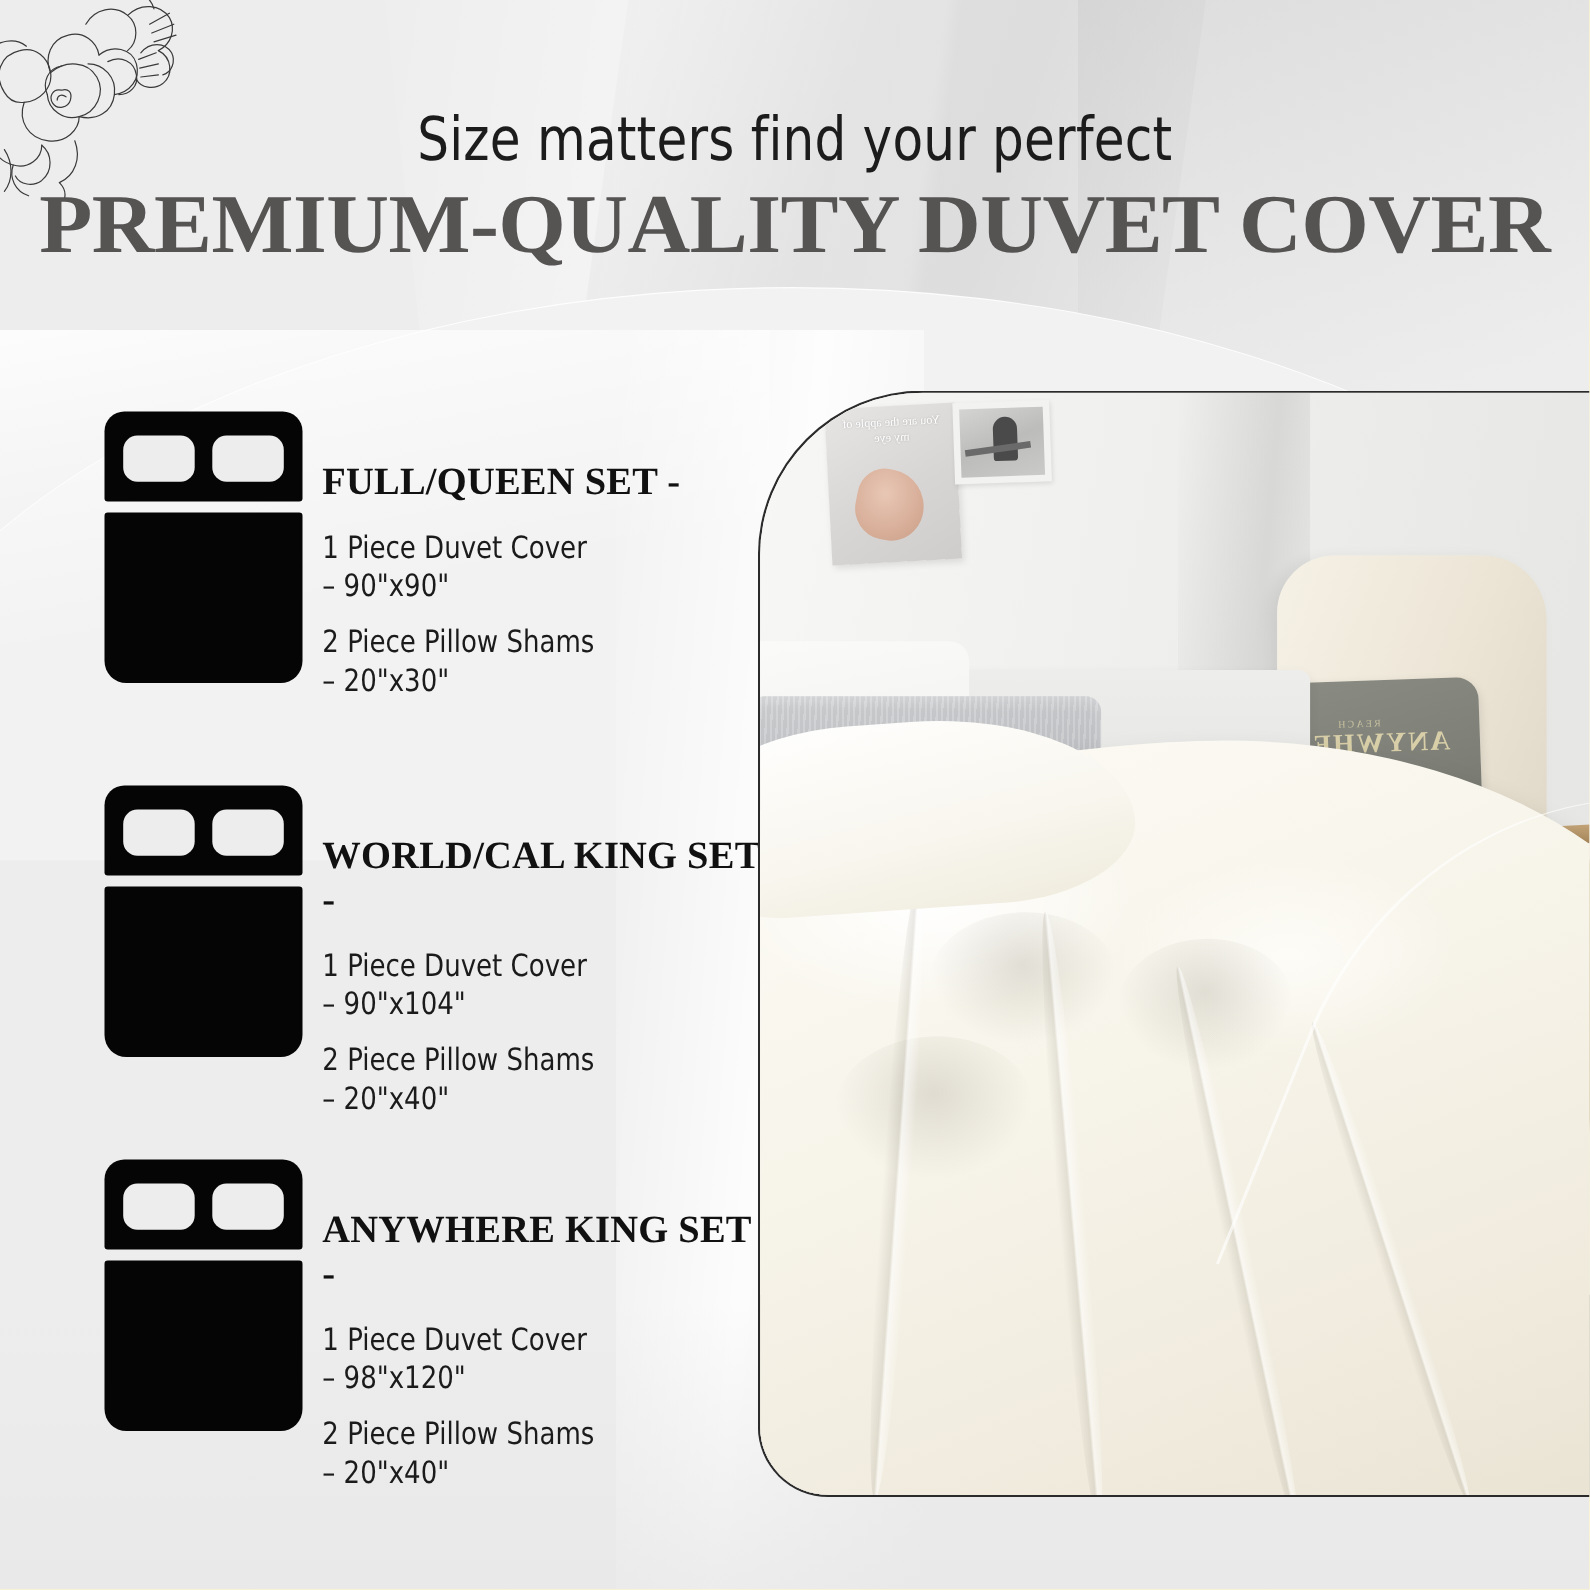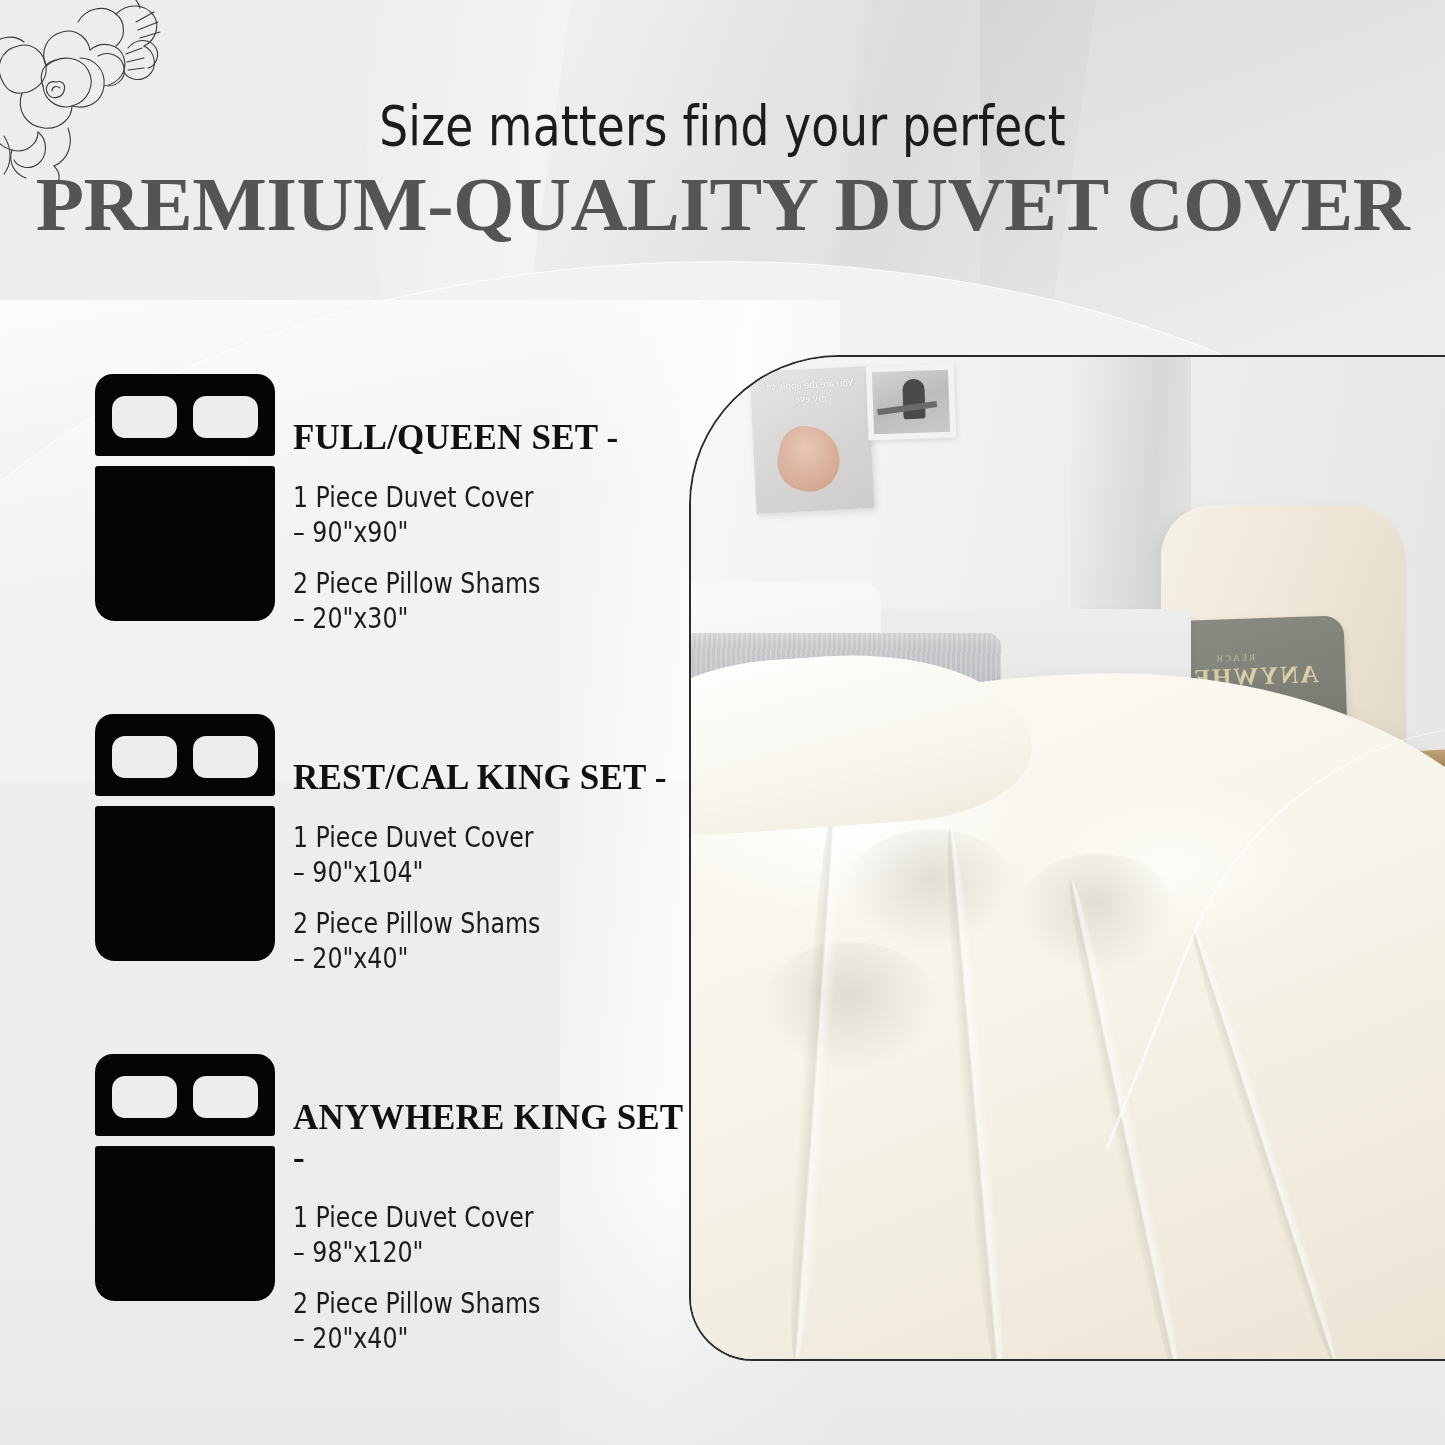--- a/index.html
+++ b/index.html
@@ -521,21 +521,21 @@
 
     <div class="size-row">
       <div class="bed-icon">
         <div class="bed-head">
           <div class="bed-pillow left"></div>
           <div class="bed-pillow right"></div>
         </div>
         <div class="bed-mattress"></div>
       </div>
       <div class="row-text">
-        <div class="row-title">REST/CAL KING SET -</div>
+        <div class="row-title">WORLD/CAL KING SET -</div>
         <div class="row-line">1 Piece Duvet Cover</div>
         <div class="row-line">– 90"x104"</div>
         <div class="row-line gap">2 Piece Pillow Shams</div>
         <div class="row-line">– 20"x40"</div>
       </div>
     </div>
 
     <div class="size-row">
       <div class="bed-icon">
         <div class="bed-head">

